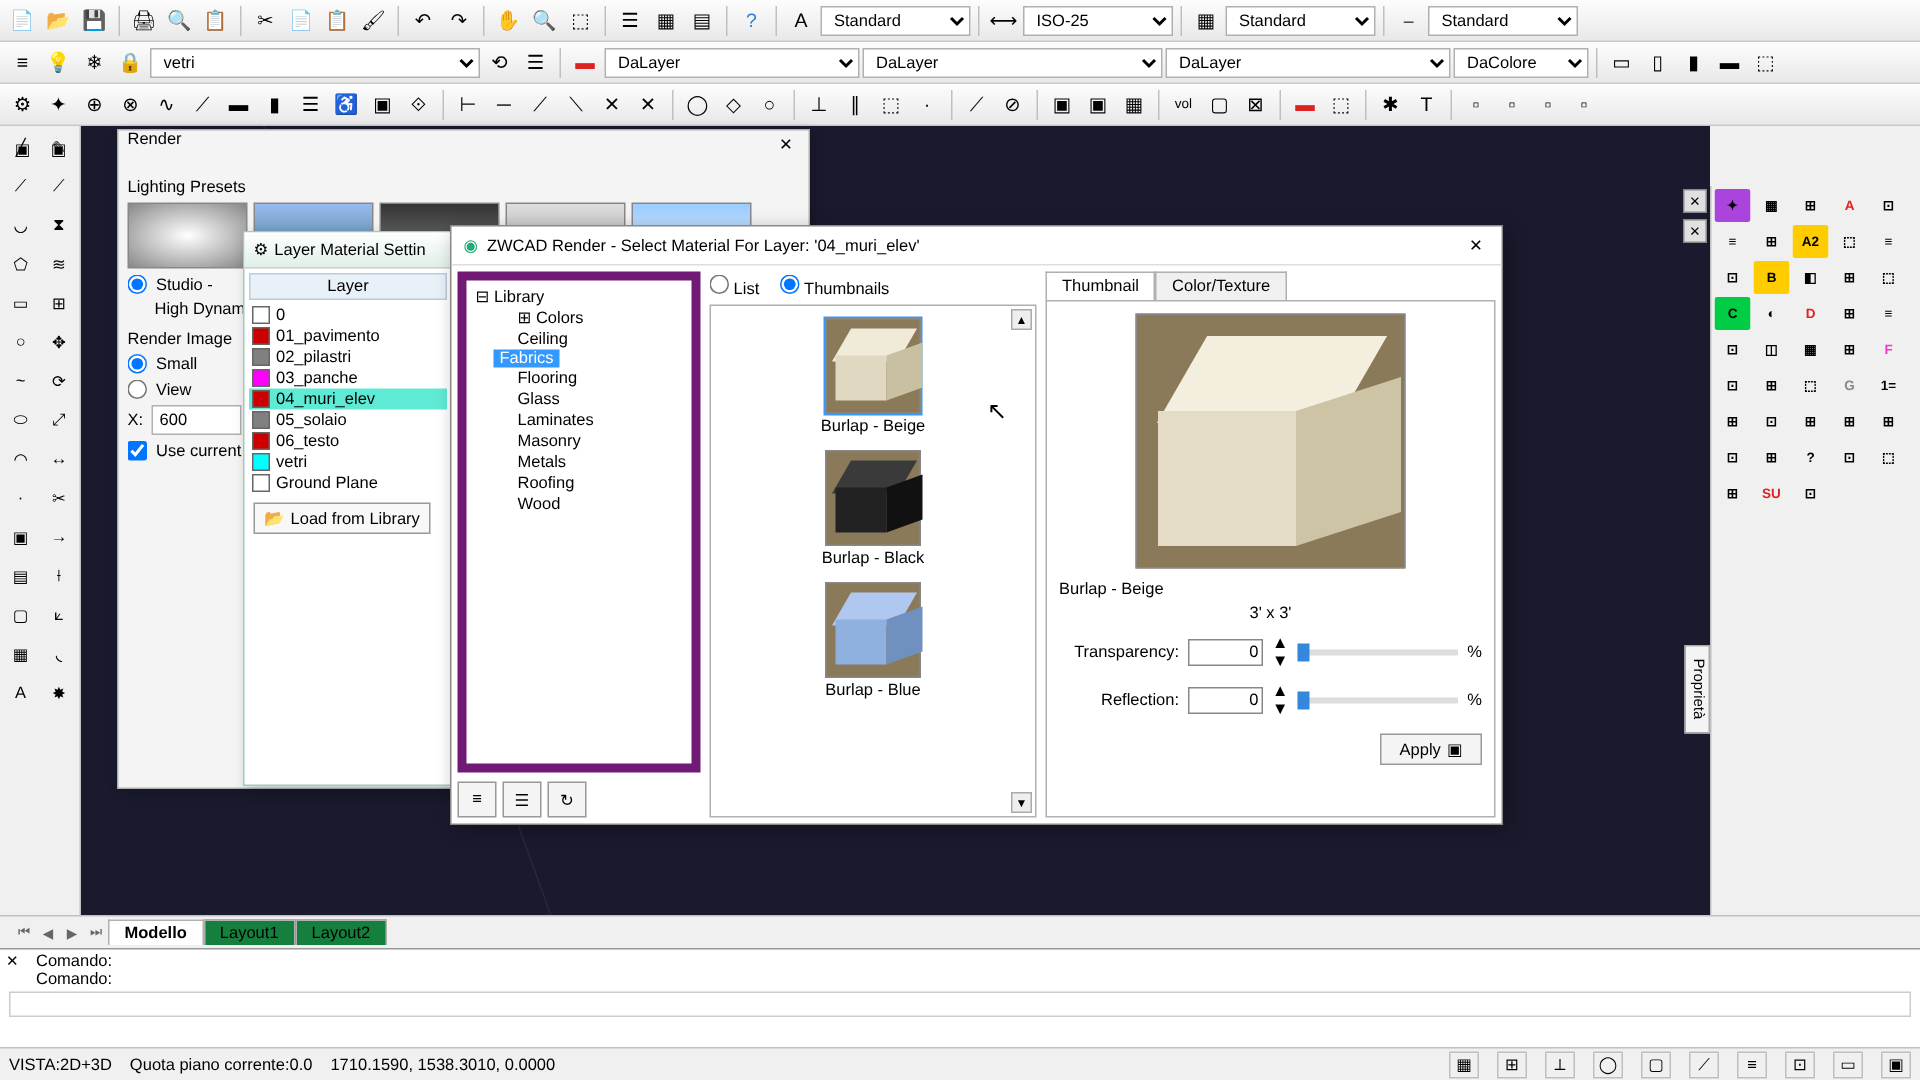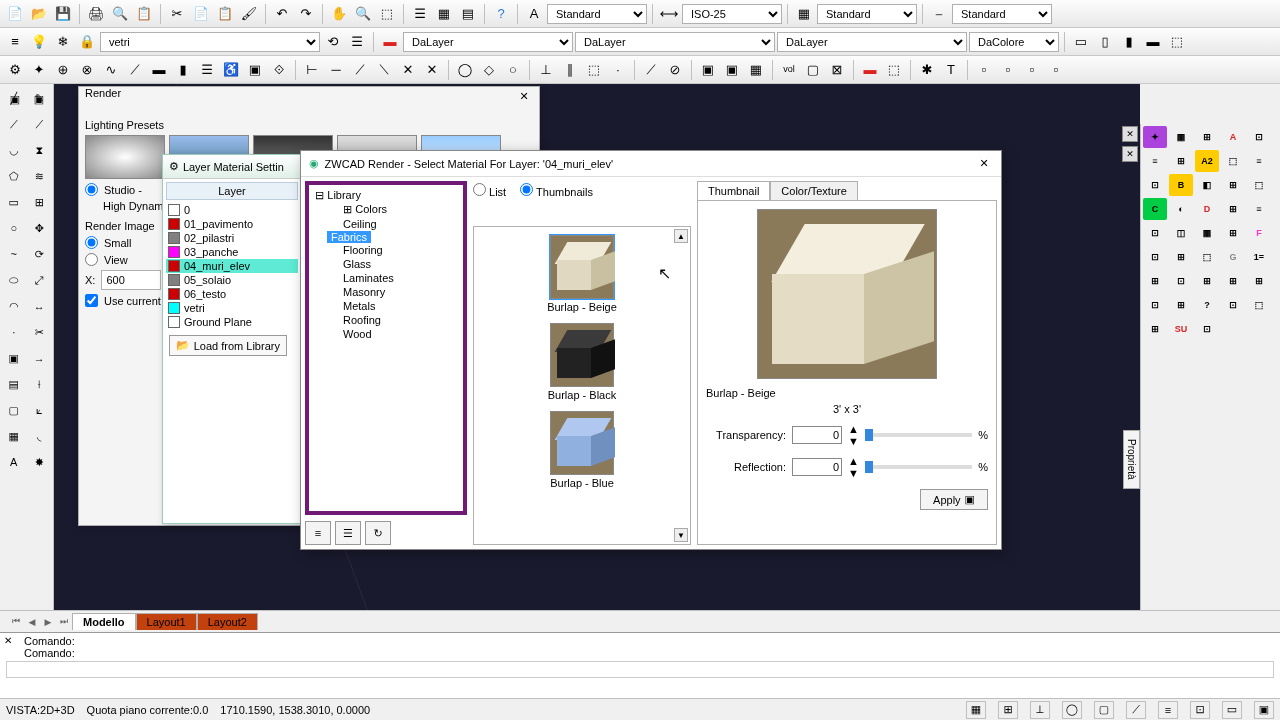--- a/index.html
+++ b/index.html
@@ -21,21 +21,21 @@
 .right-tools .tb-btn { width: 24px; height: 22px; font-size: 9px; font-weight: bold; }
 
 
 .canvas { position: absolute; left: 54px; right: 140px; top: 84px; bottom: 110px; background: #1a1a2e; }
 .canvas::before, .canvas::after { content: ""; position: absolute; background: rgba(80,80,100,0.3); }
 .canvas::before { left: 20%; top: 0; bottom: 0; width: 1px; transform: skewX(20deg); }
 
 
 .tab-strip { position: absolute; left: 0; right: 0; bottom: 88px; height: 22px; background: #f0f0f0; border-top: 1px solid #c0c0c0; display: flex; align-items: center; padding-left: 8px; gap: 0; }
 .tab-arrow { width: 16px; height: 16px; display: inline-flex; align-items: center; justify-content: center; font-size: 9px; color: #666; }
-.tab { padding: 2px 10px; background: #c2410c; border: 1px solid #b0b0b0; border-bottom: none; font-size: 11px; }
+.tab { padding: 2px 10px; background: #15803d; border: 1px solid #b0b0b0; border-bottom: none; font-size: 11px; }
 .tab.active { background: #fff; font-weight: bold; }
 
 
 .cmd-area { position: absolute; left: 0; right: 0; bottom: 22px; height: 66px; background: #fff; border-top: 1px solid #999; padding: 2px 6px; font-family: monospace; font-size: 11px; }
 .cmd-x { position: absolute; left: 4px; top: 2px; width: 14px; height: 14px; font-size: 10px; }
 .cmd-lines { margin-left: 18px; }
 .cmd-input { width: 100%; border: 1px solid #ccc; margin-top: 2px; padding: 1px 4px; font-family: monospace; font-size: 11px; }
 
 
 .status { position: absolute; left: 0; right: 0; bottom: 0; height: 22px; background: #f0f0f0; border-top: 1px solid #c0c0c0; display: flex; align-items: center; padding: 0 6px; gap: 12px; font-size: 11px; }
@@ -60,28 +60,28 @@
 .layer-item { display: flex; align-items: center; gap: 4px; padding: 1px 2px; }
 .layer-item.sel { background: #5eead4; }
 .swatch { width: 12px; height: 12px; border: 1px solid #666; }
 .load-btn { margin: 6px; padding: 3px 6px; border: 1px solid #999; background: #f8f8f8; display: inline-flex; align-items: center; gap: 4px; }
 
 
 .dlg-mat { position: absolute; left: 300px; top: 150px; width: 702px; height: 400px; background: #fff; border: 1px solid #888; box-shadow: 3px 3px 12px rgba(0,0,0,0.3); }
 .dlg-mat .dlg-title2 { height: 26px; display: flex; align-items: center; padding: 0 8px; gap: 6px; border-bottom: 1px solid #ddd; }
 .dlg-mat-body { display: flex; padding: 4px; gap: 6px; height: calc(100% - 26px); }
 .mat-left { width: 162px; display: flex; flex-direction: column; }
-.mat-tree { flex: 1; border: 4px solid #701a75; padding: 4px; overflow: auto; }
+.mat-tree { flex: 1; border: 6px solid #701a75; padding: 4px; overflow: auto; }
 .tree-node { padding: 1px 0 1px 16px; }
 .tree-root { padding-left: 2px; }
 .tree-node.sel { background: #3399ff; color: #fff; display: inline-block; padding: 0 4px; }
 .mat-tree-btns { display: flex; gap: 4px; margin-top: 6px; }
 .mat-tree-btns .btn { width: 26px; height: 24px; border: 1px solid #999; background: #f4f4f4; display: flex; align-items: center; justify-content: center; }
 
-.mat-center { width: 218px; display: flex; flex-direction: column; gap: 24px; }
+.mat-center { width: 218px; display: flex; flex-direction: column; }
 .view-radios { display: flex; gap: 14px; padding: 2px 0 4px; }
 .thumb-pane { flex: 1; border: 1px solid #b0b0b0; padding: 8px; display: flex; flex-direction: column; gap: 10px; align-items: center; overflow: hidden; position: relative; }
 .thumb-pane .scroll-up, .thumb-pane .scroll-down { position: absolute; right: 2px; width: 14px; height: 14px; background: #eee; border: 1px solid #aaa; font-size: 8px; display: flex; align-items: center; justify-content: center; }
 .thumb-pane .scroll-up { top: 2px; }
 .thumb-pane .scroll-down { bottom: 2px; }
 .mat-thumb { display: flex; flex-direction: column; align-items: center; gap: 2px; }
 .mat-thumb .cube { width: 64px; height: 64px; border: 1px solid #888; position: relative; background: #8a7a5a; }
 .mat-thumb.sel .cube { outline: 1px solid #3399ff; }
 .cube-face { position: absolute; }
 .cube-beige .top { width: 44px; height: 22px; background: #f0ead8; left: 10px; top: 6px; transform: skewX(-30deg); }

